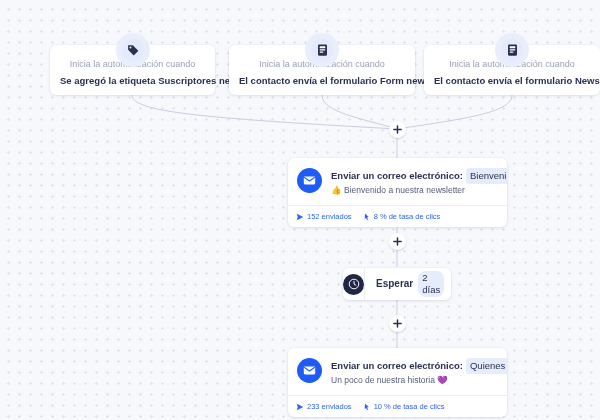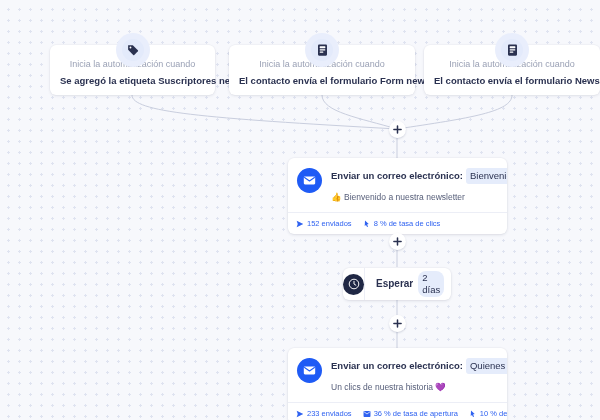--- a/index.html
+++ b/index.html
@@ -151,21 +151,21 @@
     font-weight: normal;
     border-radius: 3px;
     padding: 1px 4px;
     margin-left: 3px;
     font-size: 9.5px;
   }
   .email-preview {
     font-size: 8.5px;
     color: #555d78;
     line-height: 13px;
-    margin-top: 7px;
+    margin-top: 0;
     white-space: nowrap;
   }
   .email-preview .emoji { font-size: 8.5px; }
 
   .email-stats {
     display: flex;
     align-items: center;
     border-top: 1px solid #eceef6;
     padding: 5px 8px 5px 8px;
     gap: 11px;
@@ -391,46 +391,37 @@
         <svg width="13" height="13" viewBox="0 0 16 16">
           <rect x="1" y="3.2" width="14" height="9.6" rx="1.4" fill="#ffffff"></rect>
           <path d="M1.9 4.3L8 8.6l6.1-4.3" fill="none" stroke="#1f5bf5" stroke-width="1.3" stroke-linecap="round" stroke-linejoin="round"></path>
         </svg>
       </div>
       <div class="email-body">
         <div class="email-line1">
           <span>Enviar un correo electrónico:</span><span class="email-subject">Quienes somos</span>
         </div>
         <div class="email-preview">
-          <span>Un clics de nuestra historia</span>
+          <span>Un poco de nuestra historia</span>
           <span class="emoji">💜</span>
         </div>
       </div>
     </div>
     <div class="email-stats">
       <div class="stat">
         <span>
           <svg width="8" height="8" viewBox="0 0 12 12">
             <path d="M1 1.3L11 6 1 10.7 2.6 6z" fill="#2f62f0"></path>
           </svg>
         </span>
         <span>233 enviados</span>
       </div>
       <div class="stat">
         <span>
           <svg width="8" height="8" viewBox="0 0 12 12">
-            <rect x="0.8" y="1.6" width="10.4" height="8.8" rx="1.2" fill="#2f62f0"></rect>
-            <path d="M2 3l4 3 4-3" fill="none" stroke="#ffffff" stroke-width="1.1" stroke-linecap="round"></path>
-          </svg>
-        </span>
-        <span>36 % de tasa de apertura</span>
-      </div>
-      <div class="stat">
-        <span>
-          <svg width="8" height="8" viewBox="0 0 12 12">
             <path d="M3 0.8l5.6 5.3-2.6 0.5 1.6 3.1-1.5 0.8-1.6-3.1L2.6 9z" fill="#2f62f0"></path>
           </svg>
         </span>
         <span>10 % de tasa de clics</span>
       </div>
     </div>
   </div>
 
 </div>
 

